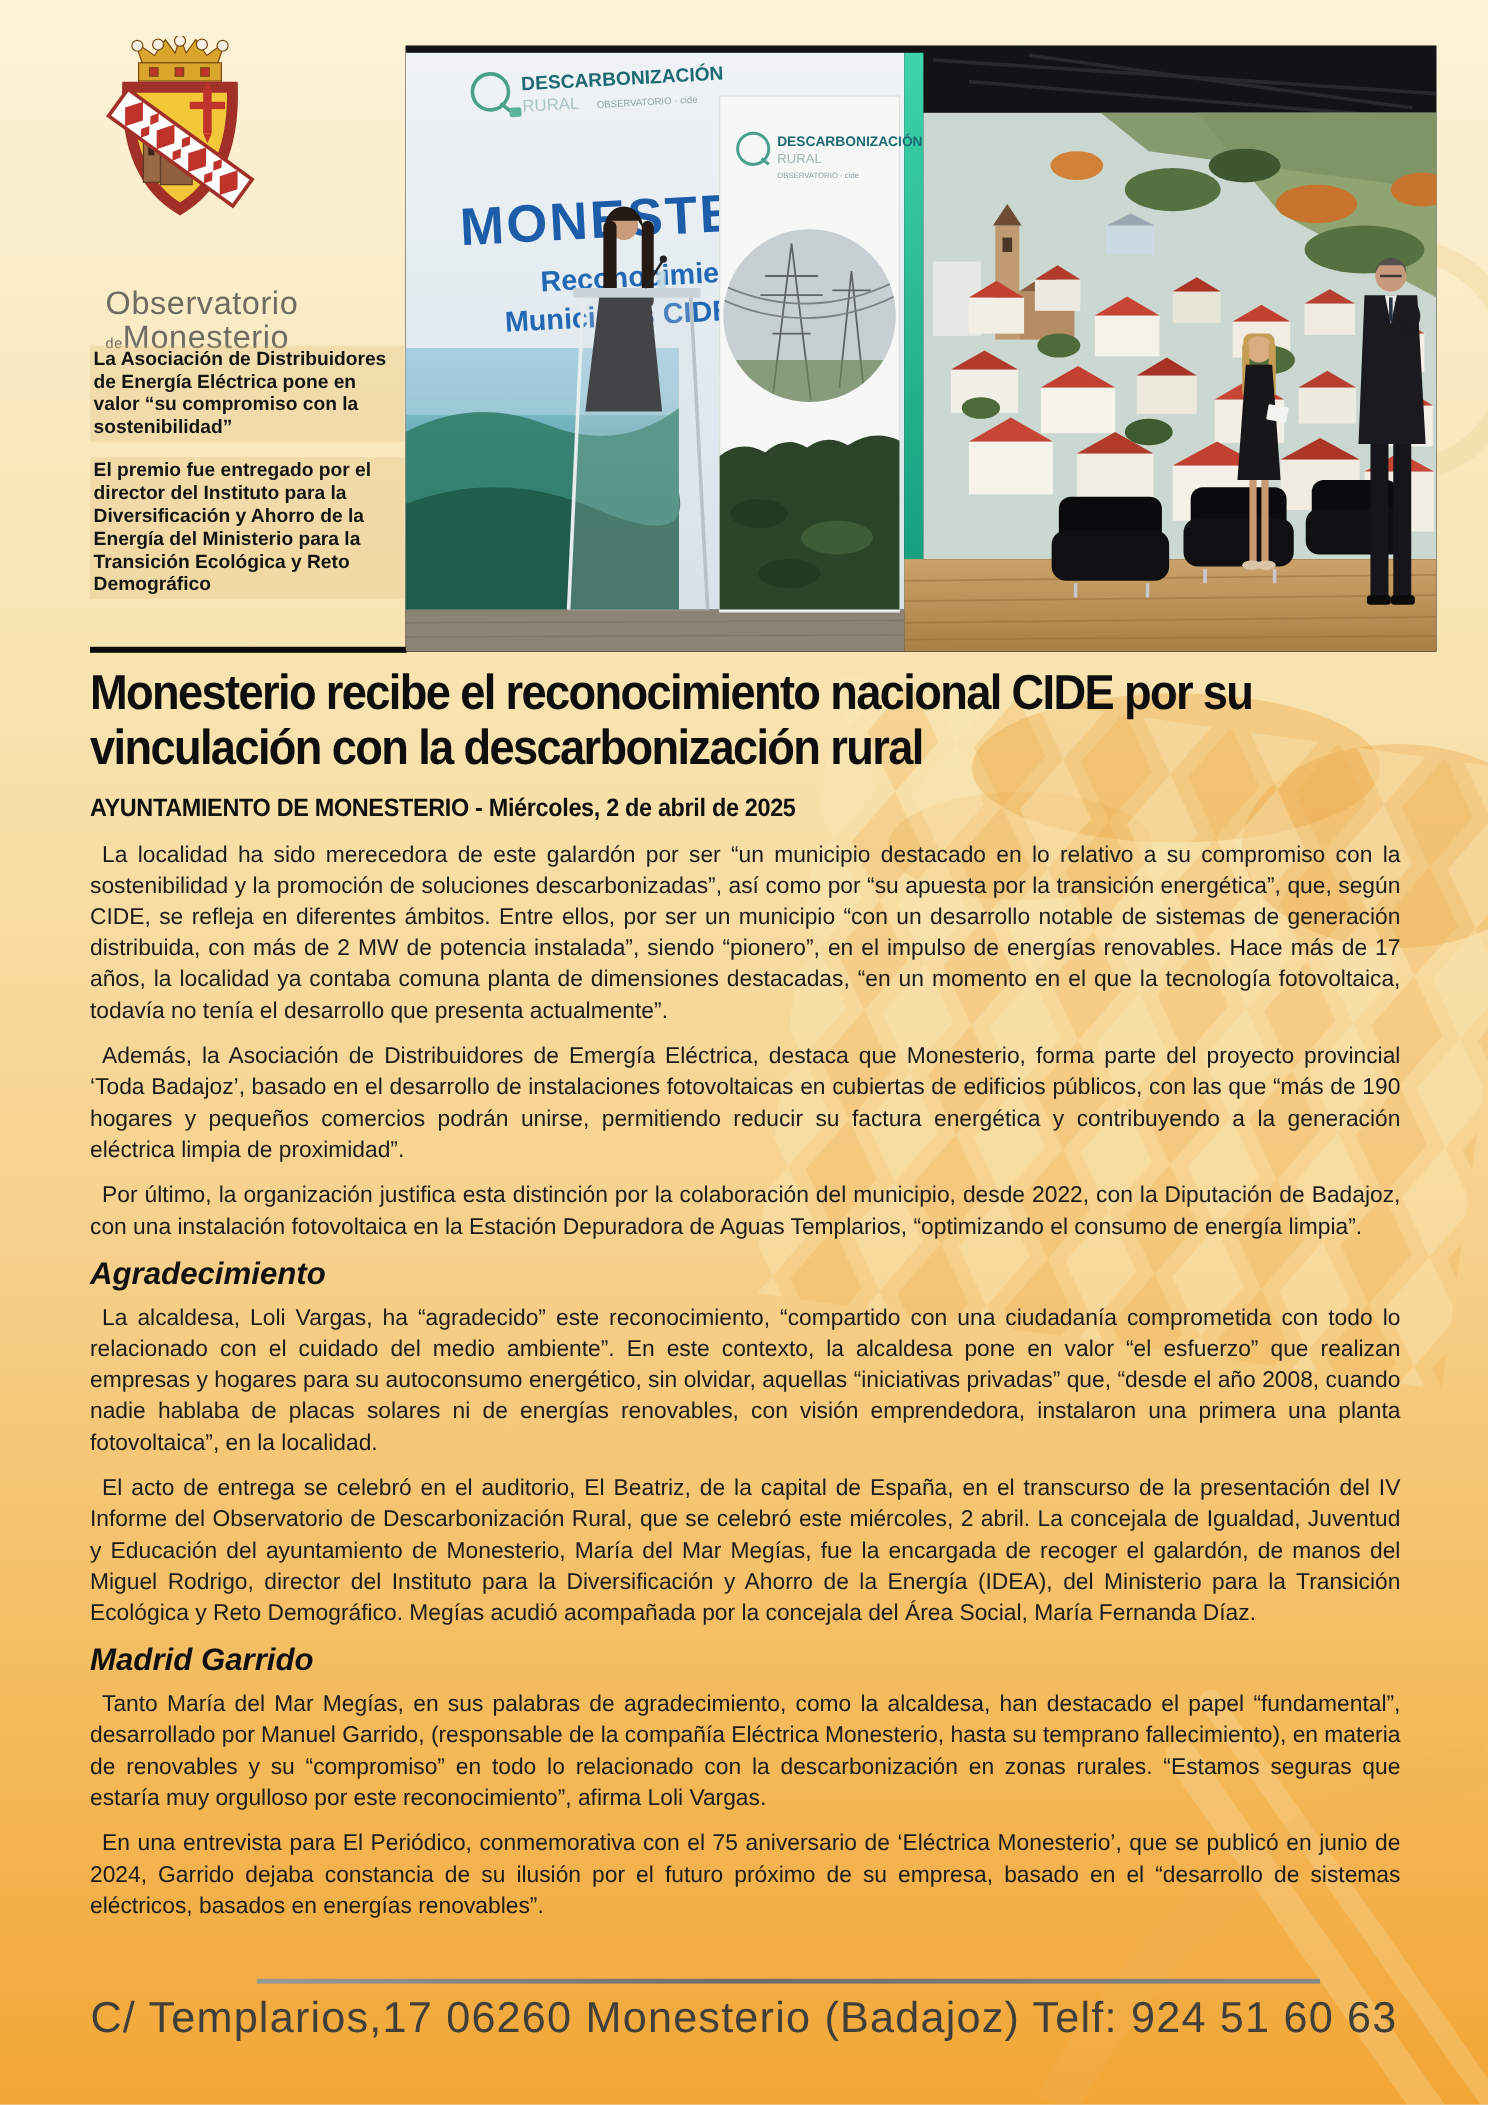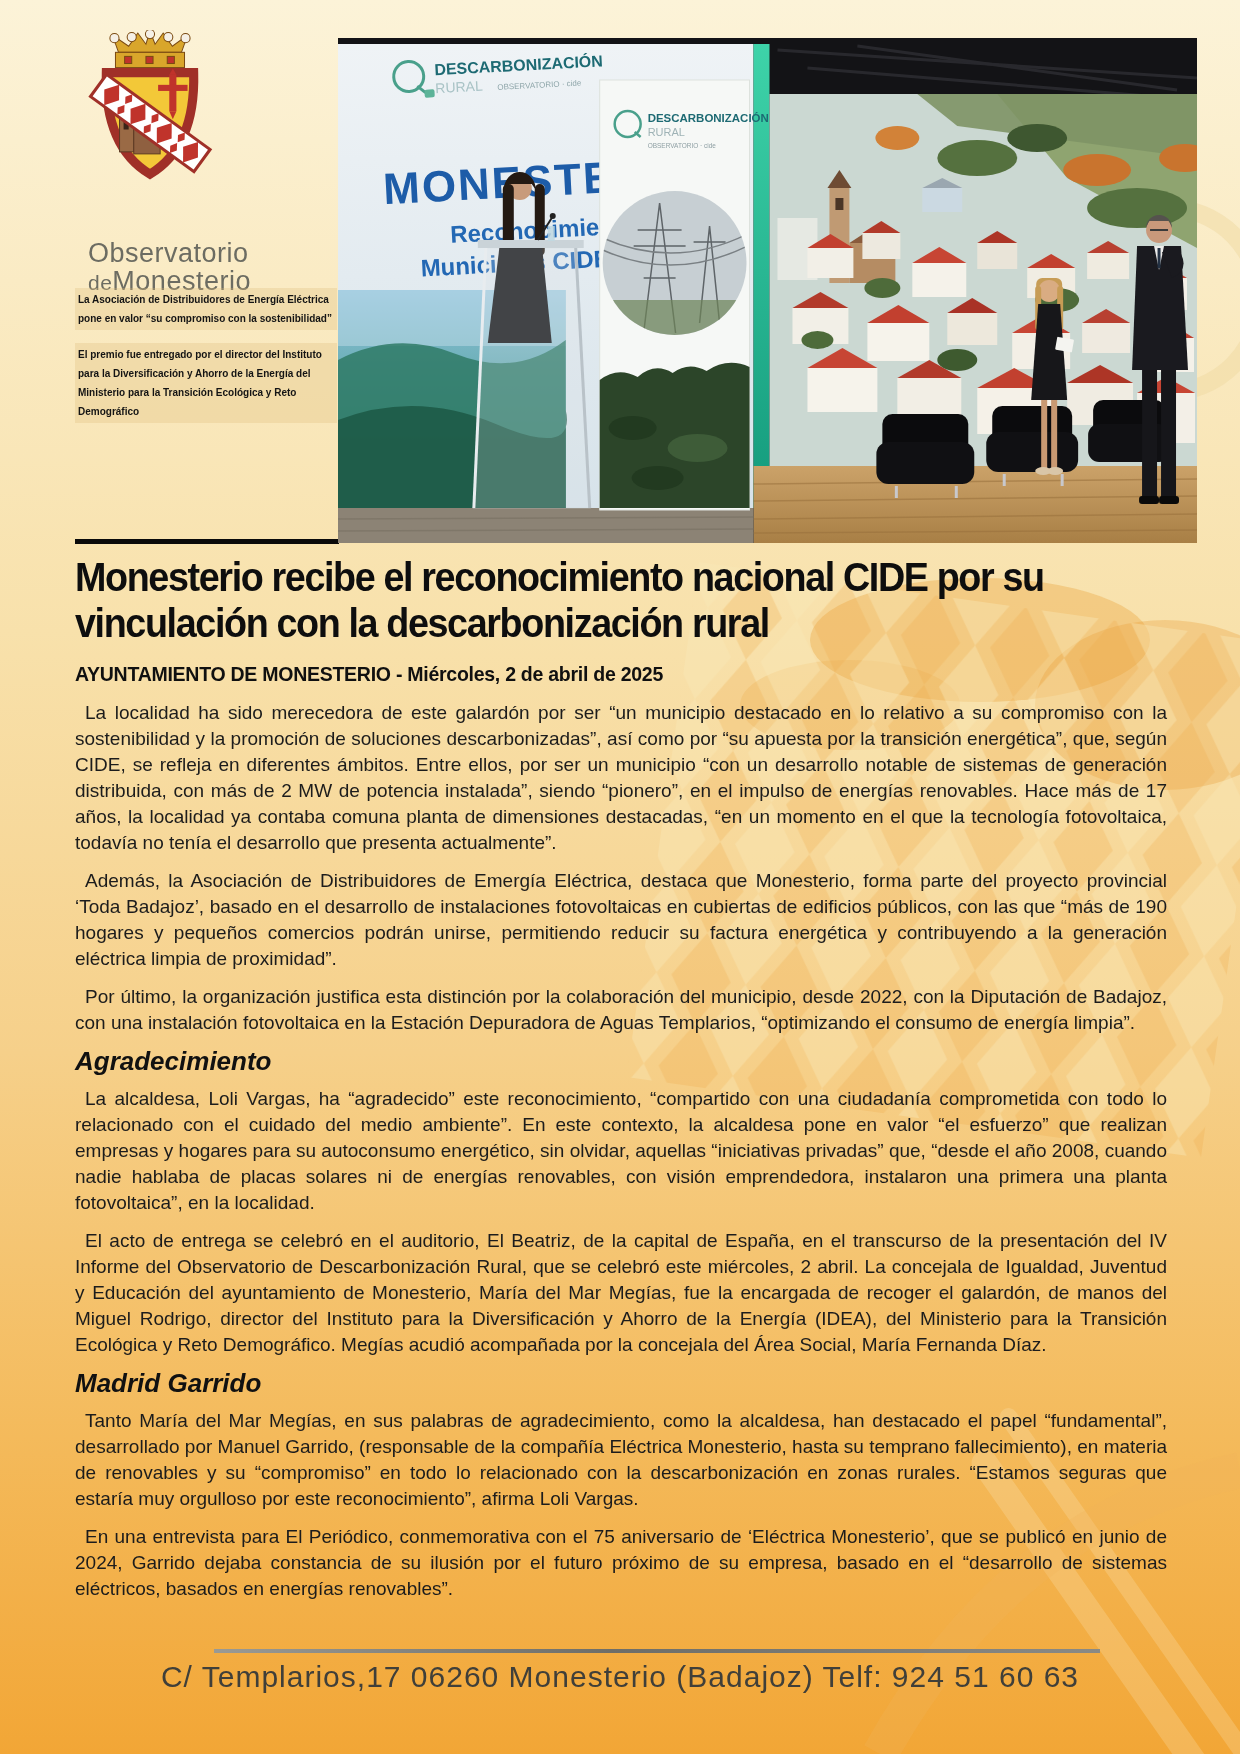--- a/index.html
+++ b/index.html
@@ -10,22 +10,22 @@
     background:linear-gradient(180deg,#FCF3D8 0%,#FAEBC4 16%,#F8E1AB 36%,#F6D08A 60%,#F4BA5B 82%,#F2A636 100%);
   }
   .ornament { position:absolute; left:0; top:0; width:1240px; height:1754px; z-index:0; pointer-events:none; }
   .layer { position:absolute; z-index:1; }
 
   
   .crest { left:84px; top:30px; width:132px; height:186px; }
   .orgname { left:88px; top:240px; color:#6C6C62; line-height:1.02; letter-spacing:.5px; }
   .orgname .l1 { font-size:27px; }
   .orgname .l2 { font-size:27px; }
-  .orgname .de { font-size:21px; }
-  .side { left:75px; top:288px; width:262px; font-weight:bold; font-size:10px; line-height:19px; color:#141414; }
+  .orgname .de { font-size:12px; }
+  .side { left:75px; top:288px; width:262px; font-weight:bold; font-size:16px; line-height:19px; color:#141414; }
   .side p { margin:0 0 13px; padding:2px 3px; }
   .side p.shaded { background:rgba(222,190,122,.30); }
   .side p.lighter { background:rgba(255,248,224,.72); margin-top:22px; }
   .side-rule { left:75px; top:539px; width:264px; height:5px; background:#0A0A0A; }
 
   
   .photo { left:338px; top:38px; width:859px; height:505px; background:#131316; }
   .photo svg { display:block; width:100%; height:100%; }
   svg text { font-family:"Liberation Sans",sans-serif; }
 
@@ -37,21 +37,21 @@
               color:#101010; transform:scaleX(.93); transform-origin:left top; }
   .body-col { left:75px; top:700px; width:1092px; font-size:19px; line-height:26px;
               text-align:justify; color:#1C1C1C; }
   .body-col p { margin:0 0 12px; text-indent:10px; }
   .body-col h3 { margin:12px 0 12px; font-size:26px; color:#111;font-style:italic; }
 
   
   .footer-rule { left:214px; top:1649px; width:886px; height:4px;
                  background:linear-gradient(90deg,#9A9A94,#6E6E68 45%,#8A8A85); }
   .footer-text { left:0; top:1660px; width:1240px; text-align:center;
-                 font-size:30px; letter-spacing:1px; color:#403F39; }
+                 font-size:36px; letter-spacing:1px; color:#403F39; }
 </style>
 </head>
 <body>
 
 <div class="page">
 
   <svg class="ornament" viewBox="0 0 1240 1754">
     <defs>
       <pattern id="dia" width="90" height="92" patternUnits="userSpaceOnUse">
         <polygon points="45,0 75,46 45,92 15,46" fill="#F9E8B8" opacity="0.8"></polygon>

